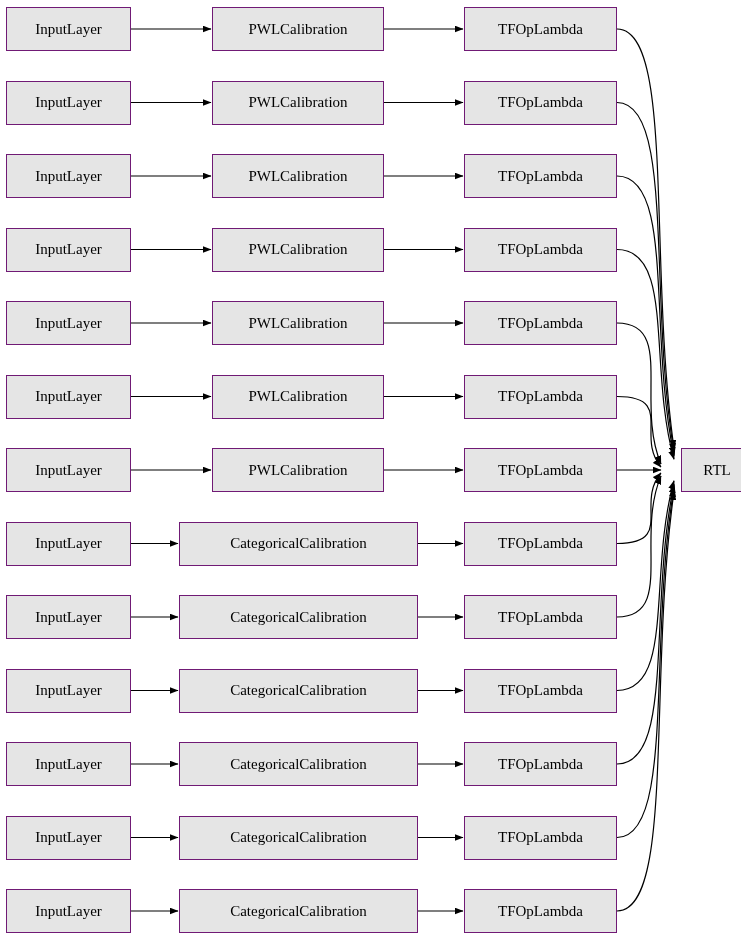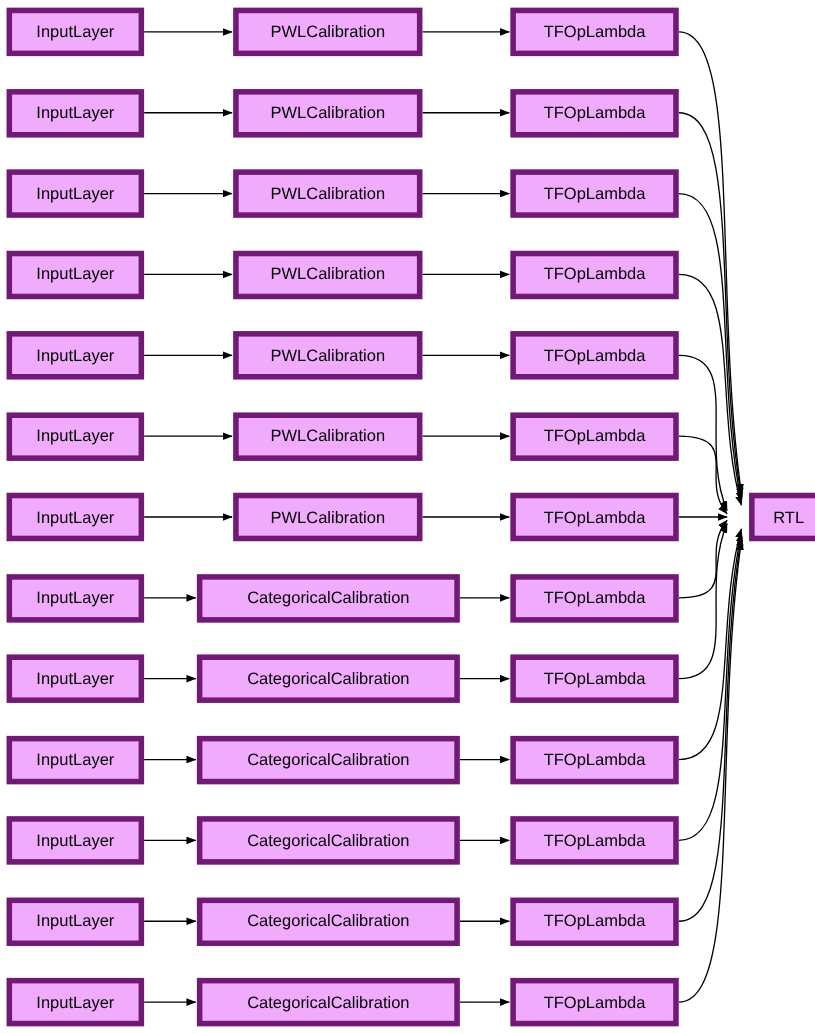--- a/index.html
+++ b/index.html
@@ -20,26 +20,26 @@
   #graph-svg {
     position: absolute;
     left: 0;
     top: 0;
     width: 741px;
     height: 940px;
   }
   .node-box {
     position: absolute;
     box-sizing: border-box;
-    border: 5px solid #701a75;
-    background: #f0abfc;
+    border: 1px solid #701a75;
+    background: #e5e5e5;
     display: flex;
     align-items: center;
     justify-content: center;
-    font-family: Liberation Sans, sans-serif;
+    font-family: Liberation Serif, serif;
     font-size: 15px;
     color: #000000;
     line-height: 1;
     white-space: nowrap;
   }
 </style>
 </head>
 <body>
 
 <div id="canvas">

